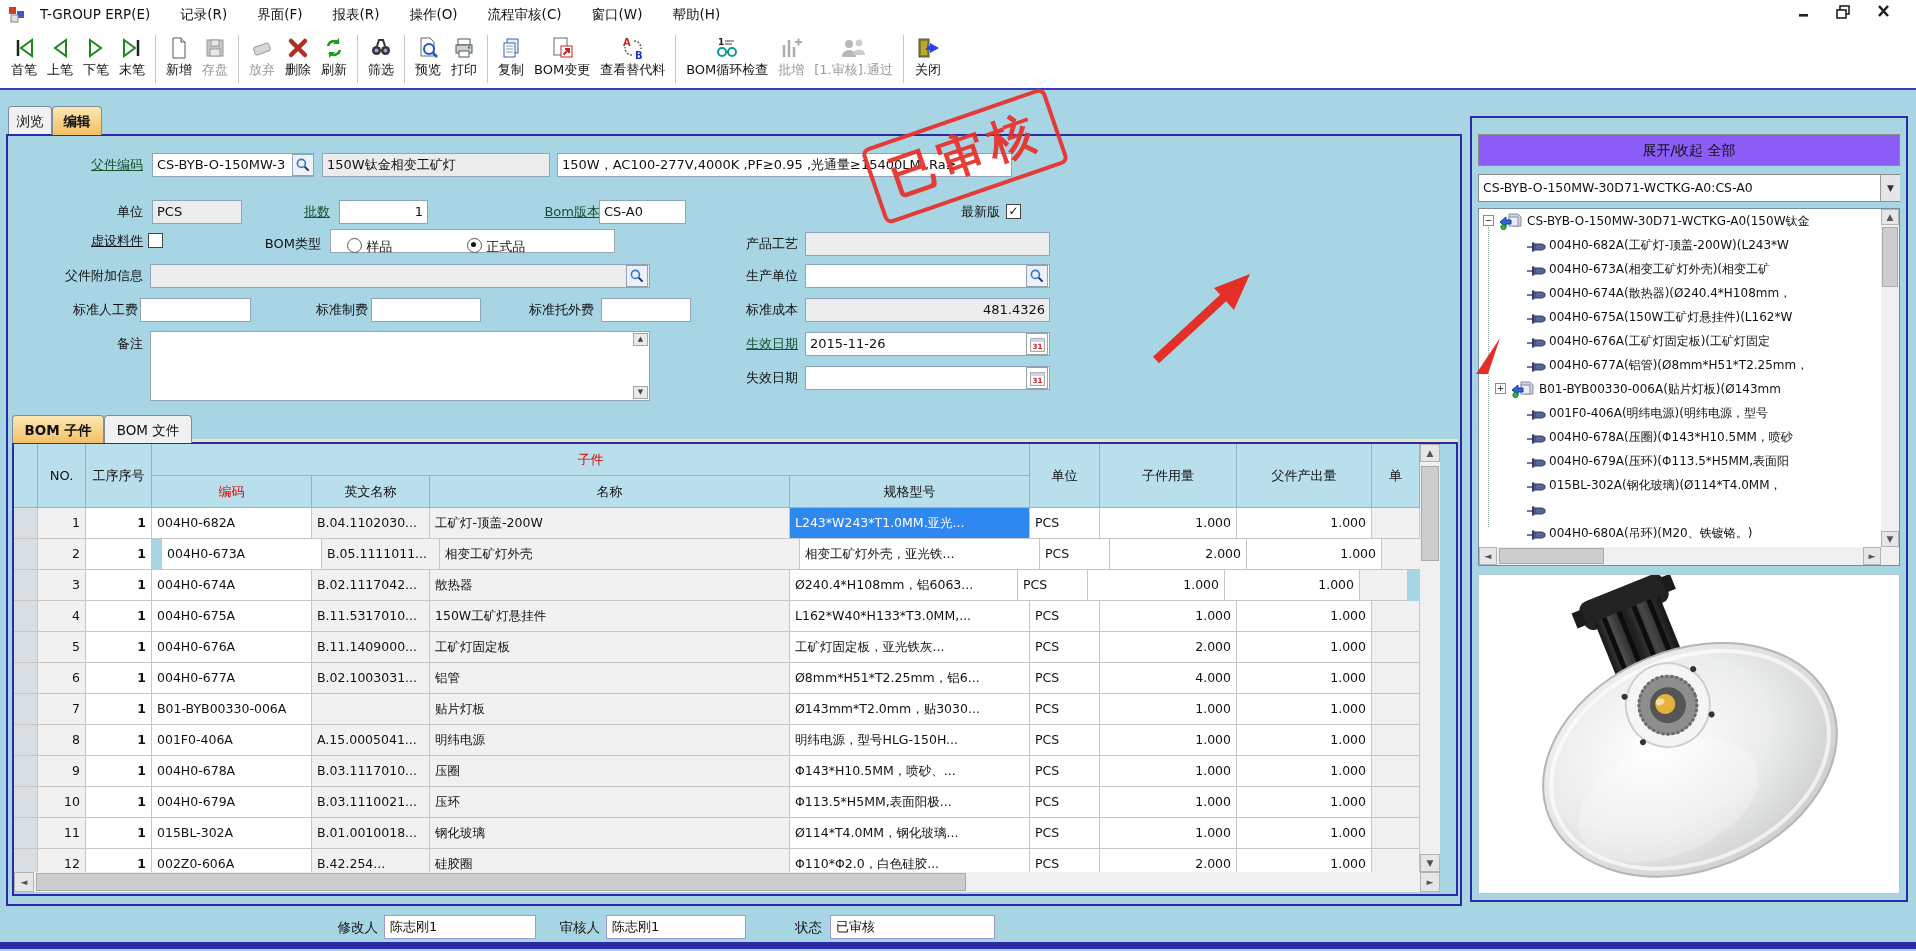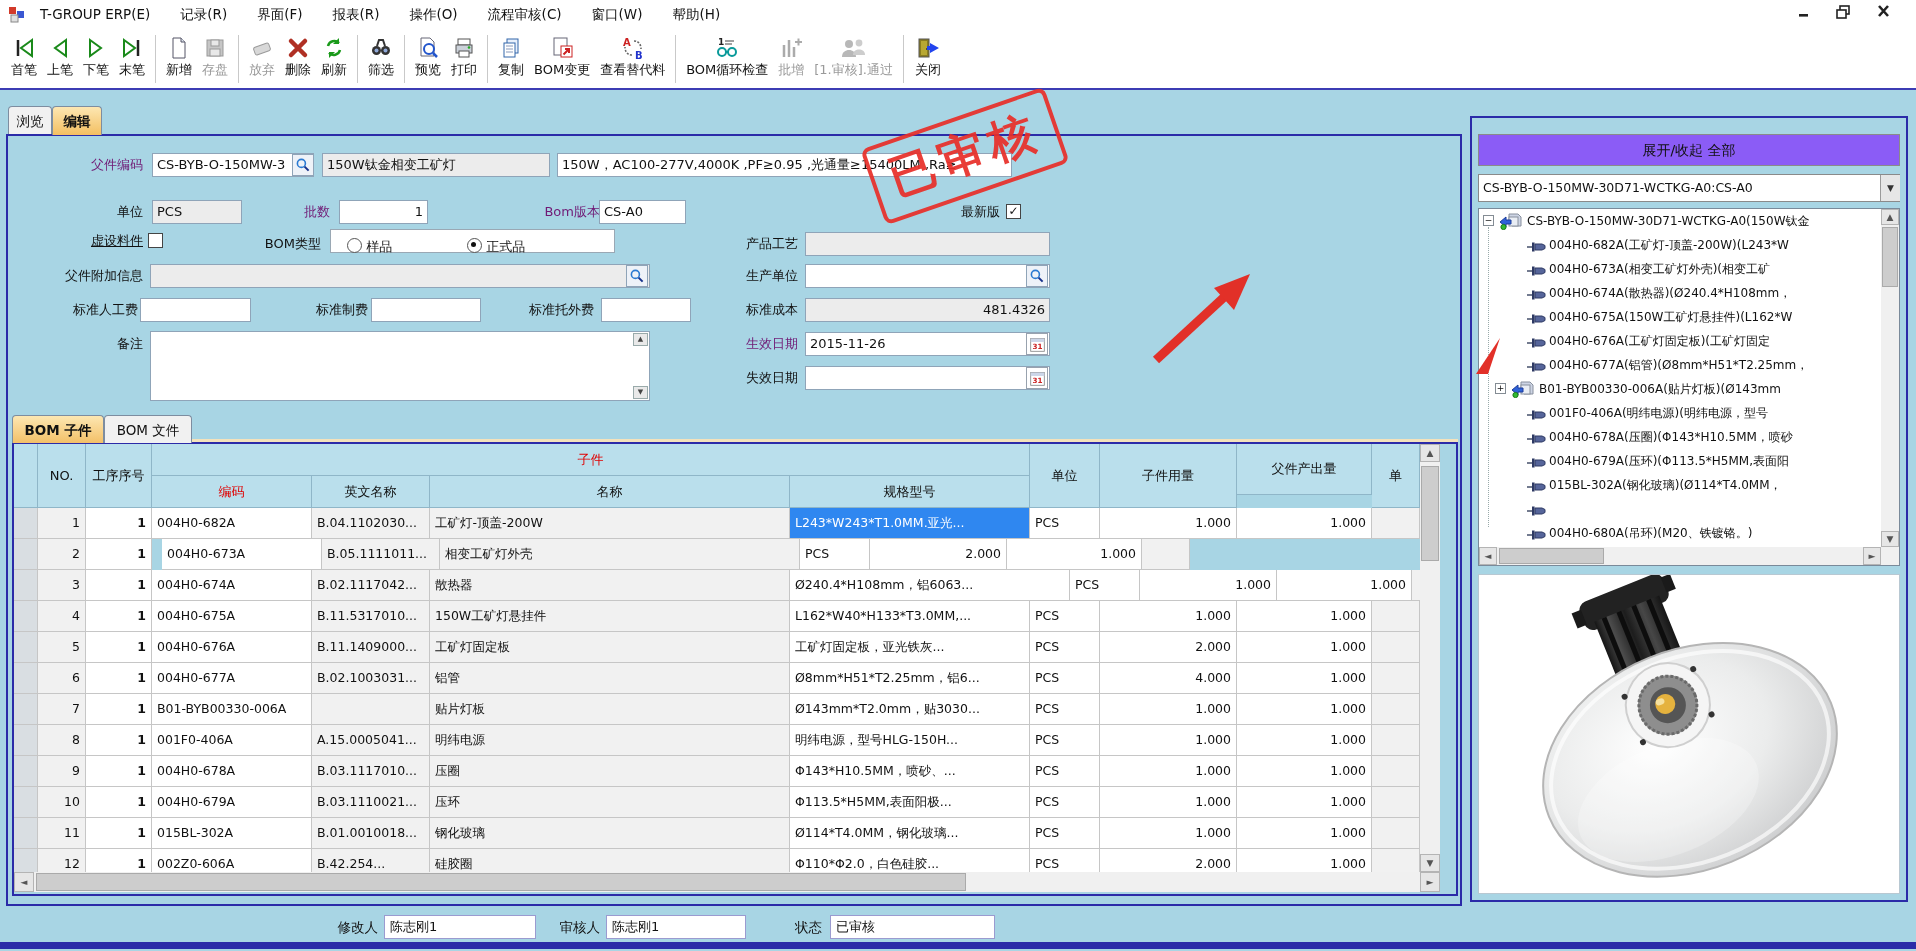--- a/index.html
+++ b/index.html
@@ -19,21 +19,21 @@
   .tsep{width:1px;background:#c9c9c9;height:48px;margin:2px 5px 0 5px;flex:none;}
   
   .tab{position:absolute;top:106px;height:28px;line-height:28px;text-align:center;font-size:13.5px;
        border:1px solid #7d8da0;border-bottom:none;border-radius:4px 4px 0 0;background:#f1f1f1;box-sizing:border-box;z-index:3;}
   .tab.active{background:linear-gradient(#fde7b2,#f3bf62);font-weight:bold;height:29px;}
   
   #main-panel{position:absolute;left:6px;top:134px;width:1456px;height:772px;border:2px solid #2b2ba8;background:#a8d5e4;box-sizing:border-box;}
   #right-panel{position:absolute;left:1470px;top:116px;width:438px;height:786px;border:2px solid #2b2ba8;background:#a8d5e4;box-sizing:border-box;}
   
   .lbl{position:absolute;height:24px;line-height:24px;text-align:right;font-size:13px;white-space:nowrap;}
-  .red{color:#701a75;}
+  .red{color:#14532d;text-decoration:underline;}
   .fld{position:absolute;background:#fff;border:1px solid #8fa4b8;height:24px;line-height:22px;font-size:13px;padding:0 4px;overflow:hidden;white-space:nowrap;box-sizing:border-box;}
   .ro{background:#ececec;}
   .rt{text-align:right;}
   .magbtn{position:absolute;width:22px;height:22px;background:#eef2f8;border:1px solid #8fa4b8;box-sizing:border-box;display:flex;align-items:center;justify-content:center;}
   .calbtn{position:absolute;width:22px;height:22px;background:#fff;border:1px solid #98a2ae;box-sizing:border-box;display:flex;align-items:center;justify-content:center;}
   .cb{position:absolute;width:15px;height:15px;background:#fff;border:1px solid #444;font-size:12px;line-height:13px;text-align:center;box-sizing:border-box;}
   .radio{width:13px;height:13px;border:1px solid #555;border-radius:50%;background:#fff;display:inline-block;vertical-align:-2px;position:relative;}
   .radio.sel:after{content:"";position:absolute;left:3px;top:3px;width:5px;height:5px;border-radius:50%;background:#111;}
   .spin{position:absolute;width:15px;height:13px;background:#e9e9e9;border:1px solid #9aa;font-size:7px;line-height:11px;text-align:center;color:#444;box-sizing:border-box;}
   
@@ -392,21 +392,21 @@
           <div class="hcell" style="left: 0px; top: 0px; width: 24px; height: 64px;"></div>
           <div class="hcell" style="left: 24px; top: 0px; width: 48px; height: 64px;">NO.</div>
           <div class="hcell" style="left: 72px; top: 0px; width: 66px; height: 64px;">工序序号</div>
           <div class="hcell" style="left: 138px; top: 0px; width: 878px; height: 32px; color: rgb(224, 0, 0);">子件</div>
           <div class="hcell" style="left: 138px; top: 32px; width: 160px; height: 32px; color: rgb(224, 0, 0);">编码</div>
           <div class="hcell" style="left: 298px; top: 32px; width: 118px; height: 32px;">英文名称</div>
           <div class="hcell" style="left: 416px; top: 32px; width: 360px; height: 32px;">名称</div>
           <div class="hcell" style="left: 776px; top: 32px; width: 240px; height: 32px;">规格型号</div>
           <div class="hcell" style="left: 1016px; top: 0px; width: 70px; height: 64px;">单位</div>
           <div class="hcell" style="left: 1086px; top: 0px; width: 137px; height: 64px;">子件用量</div>
-          <div class="hcell" style="left: 1223px; top: 0px; width: 135px; height: 51px;">父件产出量</div>
+          <div class="hcell" style="left: 1223px; top: 0px; width: 135px; height: 64px;">父件产出量</div>
           <div class="hcell" style="left: 1358px; top: 0px; width: 48px; height: 64px;">单</div>
         </div>
       <div id="trows">
           <div class="trow">
             <div class="tcell selc" style="width: 24px;"></div>
             <div class="tcell gray num" style="width: 48px;">1</div>
             <div class="tcell num bold" style="width: 66px;">1</div>
             <div class="tcell" style="width: 160px;">004H0-682A</div>
             <div class="tcell gray" style="width: 118px;">B.04.1102030...</div>
             <div class="tcell gray" style="width: 360px;">工矿灯-顶盖-200W</div>
@@ -416,33 +416,34 @@
             <div class="tcell num" style="width: 135px;">1.000</div>
             <div class="tcell gray" style="width: 48px;"></div>
           </div>
           <div class="trow">
             <div class="tcell selc" style="width: 24px;"></div>
             <div class="tcell gray num" style="width: 48px;">2</div>
             <div class="tcell num bold" style="width: 66px;">1</div>
             <div class="tcell" style="width: 160px; margin-left: 10px;">004H0-673A</div>
             <div class="tcell gray" style="width: 118px;">B.05.1111011...</div>
             <div class="tcell gray" style="width: 360px;">相变工矿灯外壳</div>
+            <div class="tcell" style="width: 240px;">相变工矿灯外壳，亚光铁...</div>
             <div class="tcell" style="width: 70px;">PCS</div>
             <div class="tcell num" style="width: 137px;">2.000</div>
             <div class="tcell num" style="width: 135px;">1.000</div>
             <div class="tcell gray" style="width: 48px;"></div>
           </div>
           <div class="trow">
             <div class="tcell selc" style="width: 24px;"></div>
             <div class="tcell gray num" style="width: 48px;">3</div>
             <div class="tcell num bold" style="width: 66px;">1</div>
             <div class="tcell" style="width: 160px;">004H0-674A</div>
             <div class="tcell gray" style="width: 118px;">B.02.1117042...</div>
             <div class="tcell gray" style="width: 360px;">散热器</div>
-            <div class="tcell" style="width: 280px;">Ø240.4*H108mm，铝6063...</div>
+            <div class="tcell" style="width: 228px;">Ø240.4*H108mm，铝6063...</div>
             <div class="tcell" style="width: 70px;">PCS</div>
             <div class="tcell num" style="width: 137px;">1.000</div>
             <div class="tcell num" style="width: 135px;">1.000</div>
             <div class="tcell gray" style="width: 48px;"></div>
           </div>
           <div class="trow">
             <div class="tcell selc" style="width: 24px;"></div>
             <div class="tcell gray num" style="width: 48px;">4</div>
             <div class="tcell num bold" style="width: 66px;">1</div>
             <div class="tcell" style="width: 160px;">004H0-675A</div>

